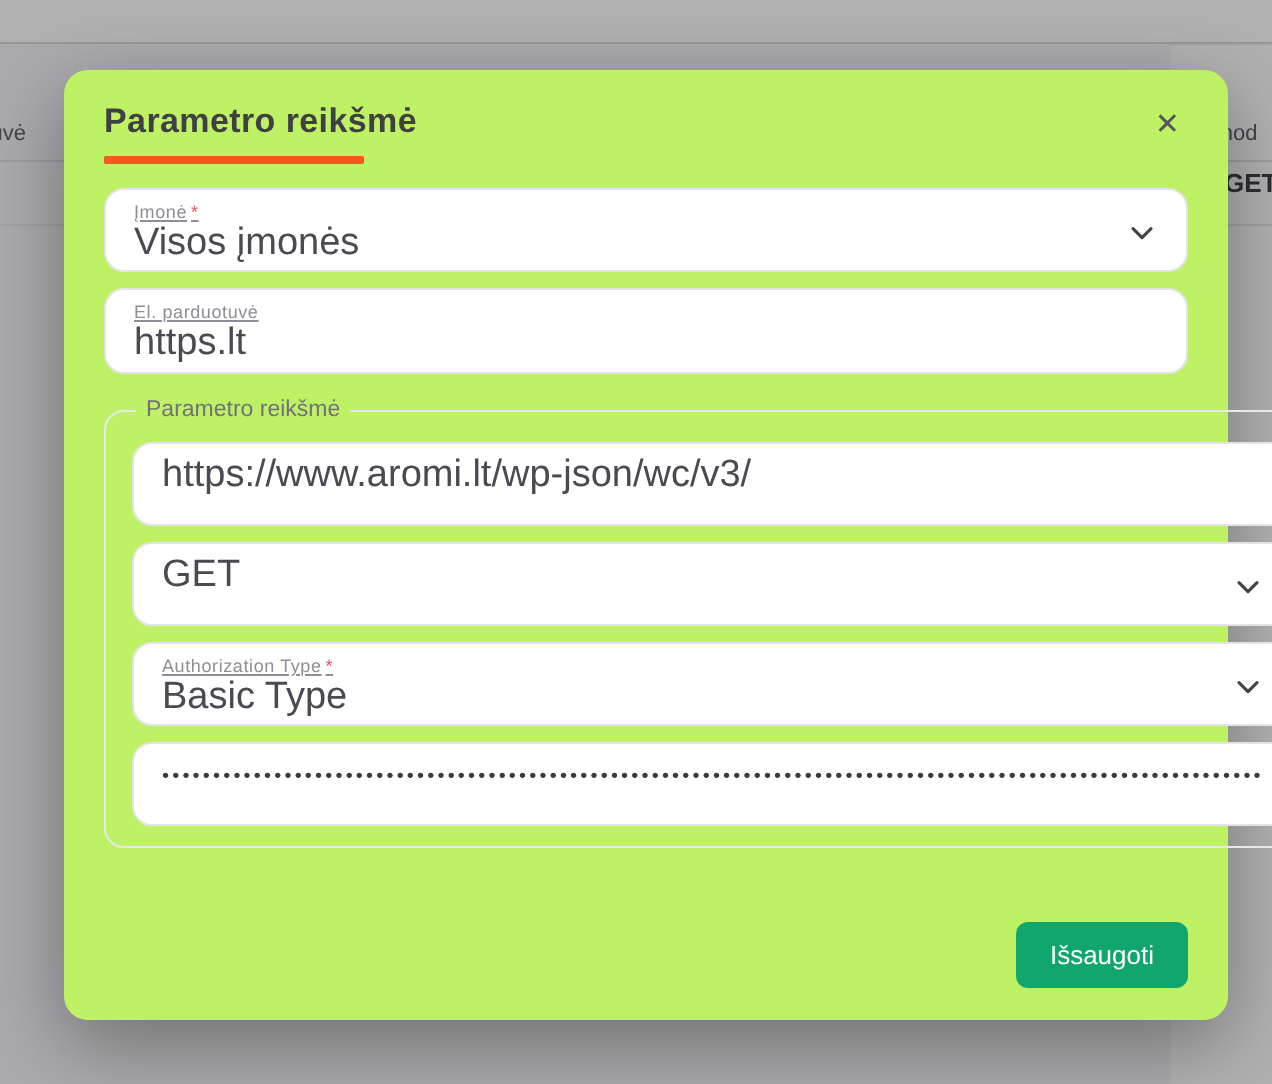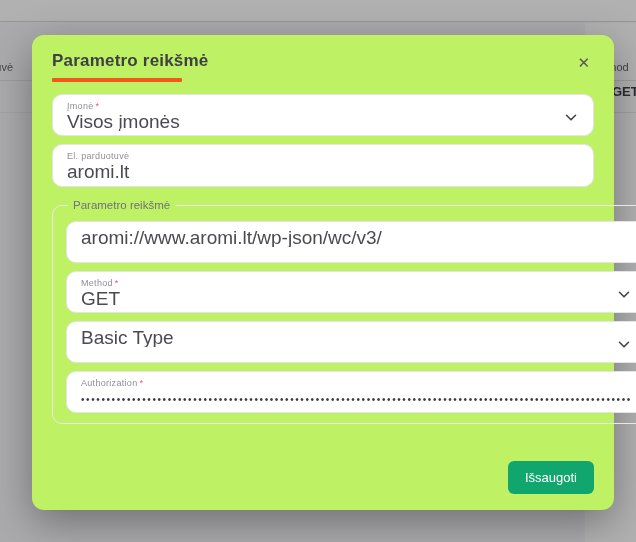--- a/index.html
+++ b/index.html
@@ -32,21 +32,21 @@
   .close-btn { background:none; border:none; cursor:pointer; padding:2px 4px; margin-top:2px; line-height:1; }
   .close-btn span { font-size:15px; color:#55555d; }
   .accent-bar { width:130px; height:4px; margin-top:6px; border-radius:1px; }
 
   
   .field {
     position:relative; width:100%; height:42px; background:#fff;
     border:1px solid #e3e3e9; border-radius:10px;
     padding:6px 14px 0 14px; overflow:hidden;
   }
-  .field-label { display:block; font-size:9px; color:#8e8e98; letter-spacing:0.3px; line-height:11px; white-space:nowrap; }
+  .field-label { display:block; font-size:9px; color:#8e8e98; letter-spacing:0.3px; line-height:11px; white-space:nowrap;text-decoration:underline; }
   .req { color:#f4516c; font-size:9px; margin-left:2px; }
   .field-value { display:block; font-size:19px; color:#4a4a52; line-height:18px; margin-top:1px; white-space:nowrap; overflow:hidden; }
   .chevron { position:absolute; right:16px; top:50%; transform:translateY(-40%); }
 
   .field-company { margin-top:12px; }
   .field-shop { margin-top:8px; height:43px; }
 
   fieldset.param-group {
     margin-top:12px; border:1px solid #e7e7ec; border-radius:10px;
     padding:10px 13px 10px 13px;
@@ -96,55 +96,52 @@
     <span class="field-value">Visos įmonės</span>
     <span class="chevron">
       <svg width="12" height="8" viewBox="0 0 12 8">
           <path d="M1.5 1.5 L6 6 L10.5 1.5" fill="none" stroke="#44444c" stroke-width="1.6" stroke-linecap="round" stroke-linejoin="round"></path>
         </svg>
     </span>
   </div>
 
   <div class="field field-shop">
     <span class="field-label">El. parduotuvė</span>
-    <span class="field-value">aromi.lt</span>
+    <span class="field-value">https.lt</span>
   </div>
 
   <fieldset class="param-group">
     <legend>Parametro reikšmė</legend>
 
     <div class="field">
-      <span class="field-value">aromi://www.aromi.lt/wp-json/wc/v3/</span>
+      <span class="field-value">https://www.aromi.lt/wp-json/wc/v3/</span>
     </div>
 
     <div class="field">
-      <span class="field-label">
-        <span>Method</span><span class="req">*</span>
-      </span>
       <span class="field-value">GET</span>
       <span class="chevron">
         <svg width="12" height="8" viewBox="0 0 12 8">
             <path d="M1.5 1.5 L6 6 L10.5 1.5" fill="none" stroke="#44444c" stroke-width="1.6" stroke-linecap="round" stroke-linejoin="round"></path>
           </svg>
       </span>
     </div>
 
     <div class="field">
+      <span class="field-label">
+        <span>Authorization Type</span><span class="req">*</span>
+      </span>
       <span class="field-value">Basic Type</span>
       <span class="chevron">
         <svg width="12" height="8" viewBox="0 0 12 8">
             <path d="M1.5 1.5 L6 6 L10.5 1.5" fill="none" stroke="#44444c" stroke-width="1.6" stroke-linecap="round" stroke-linejoin="round"></path>
           </svg>
       </span>
     </div>
 
     <div class="field">
-      <span class="field-label">
-        <span>Authorization</span><span class="req">*</span>
-      </span>
       <span class="field-value masked">••••••••••••••••••••••••••••••••••••••••••••••••••••••••••••••••••••••••••••••••••••••••••••••••••••••••••••</span>
     </div>
   </fieldset>
 
   <div class="actions">
     <button class="save-btn" id="saveBtn" style="background: rgb(17, 166, 109);">Išsaugoti</button>
   </div>
 </div>
 
 </body></html>

